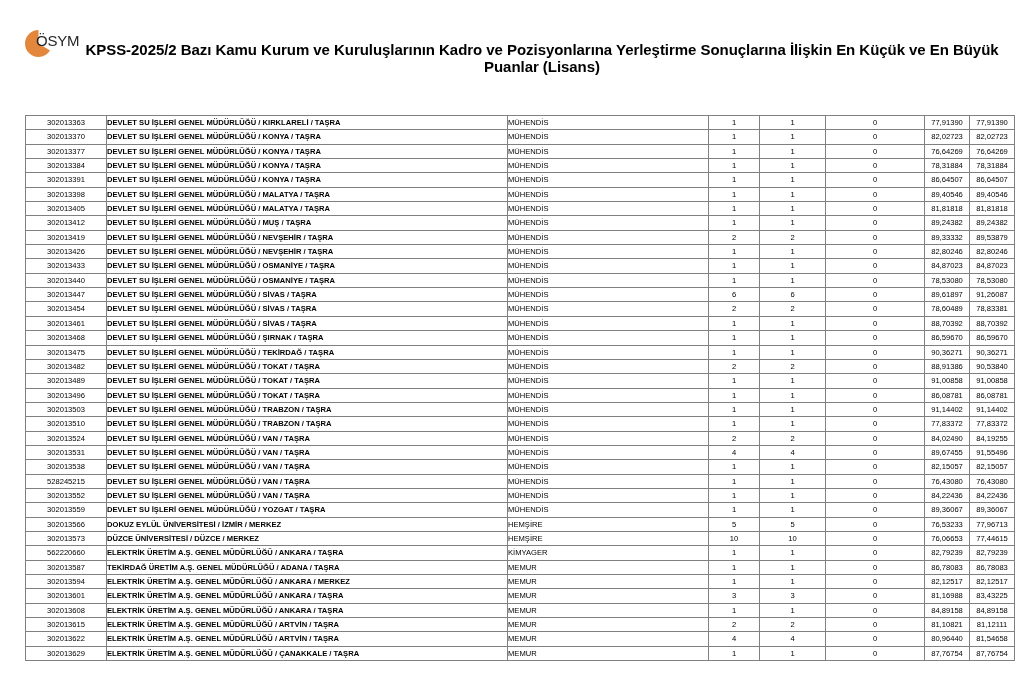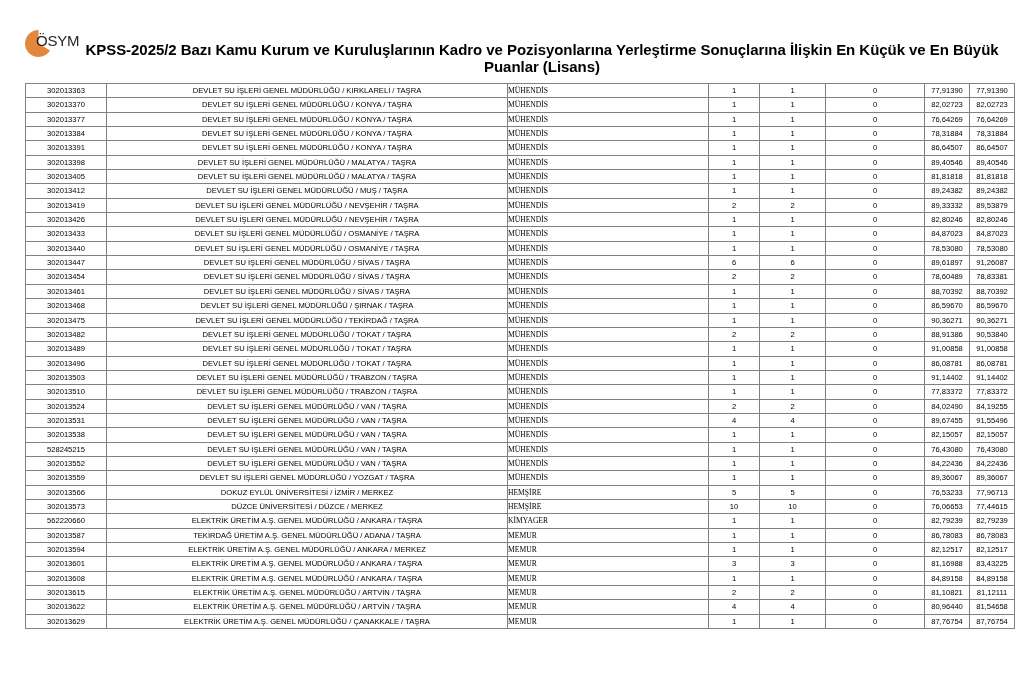--- a/index.html
+++ b/index.html
@@ -63,34 +63,35 @@
     position: absolute;
     left: 25px;
     top: 83px;
     width: 981px;
   }
   table.grid {
     border-collapse: collapse;
     table-layout: fixed;
     width: 981px;
     font-size: 7.6px;
+    margin-top: 32px;
   }
   table.grid td {
     border: 1px solid #808080;
     height: 13.35px;
     line-height: 13.35px;
     padding: 0;
     overflow: hidden;
     white-space: nowrap;
     font-size: 7.6px;
     color: #000000;
   }
   td.c-code      { width: 80px;  text-align: center; }
-  td.c-unit      { width: 400px; text-align: center; padding-left: 3px; }
-  td.c-title     { width: 200px; text-align: left; padding-left: 3px; font-family: Liberation Serif, serif; }
+  td.c-unit      { width: 400px; text-align: left; padding-left: 3px; font-weight: bold; }
+  td.c-title     { width: 200px; text-align: left; padding-left: 3px; }
   td.c-kont      { width: 50px;  text-align: center; }
   td.c-yerl      { width: 65px;  text-align: center; }
   td.c-bos       { width: 98px;  text-align: center; }
   td.c-min       { width: 44px;  text-align: center; }
   td.c-max       { width: 44px;  text-align: center; }
 </style>
 </head>
 <body>
 
 <div class="header">

